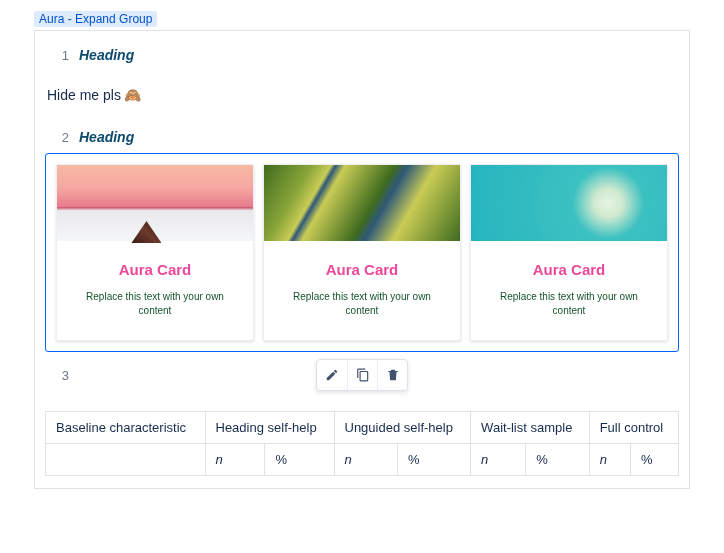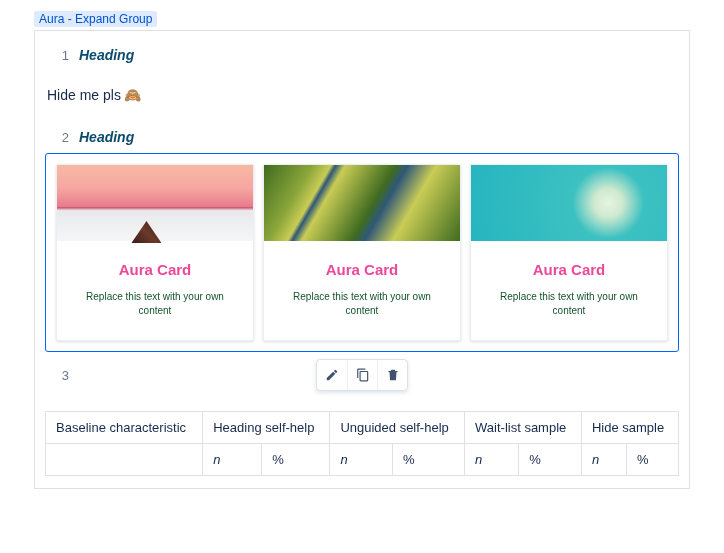--- a/index.html
+++ b/index.html
@@ -201,21 +201,21 @@
     </div>
   </div>
 
   <table class="data">
     <tbody>
         <tr>
       <td rowspan="1" colspan="1">Baseline characteristic</td>
       <td colspan="2">Heading self-help</td>
       <td colspan="2">Unguided self-help</td>
       <td colspan="2">Wait-list sample</td>
-      <td colspan="2">Hide sample</td>
+      <td colspan="2">Full control</td>
     </tr>
     <tr>
       <td></td>
       <td class="ital">n</td>
       <td>%</td>
       <td class="ital">n</td>
       <td>%</td>
       <td class="ital">n</td>
       <td>%</td>
       <td class="ital">n</td>

